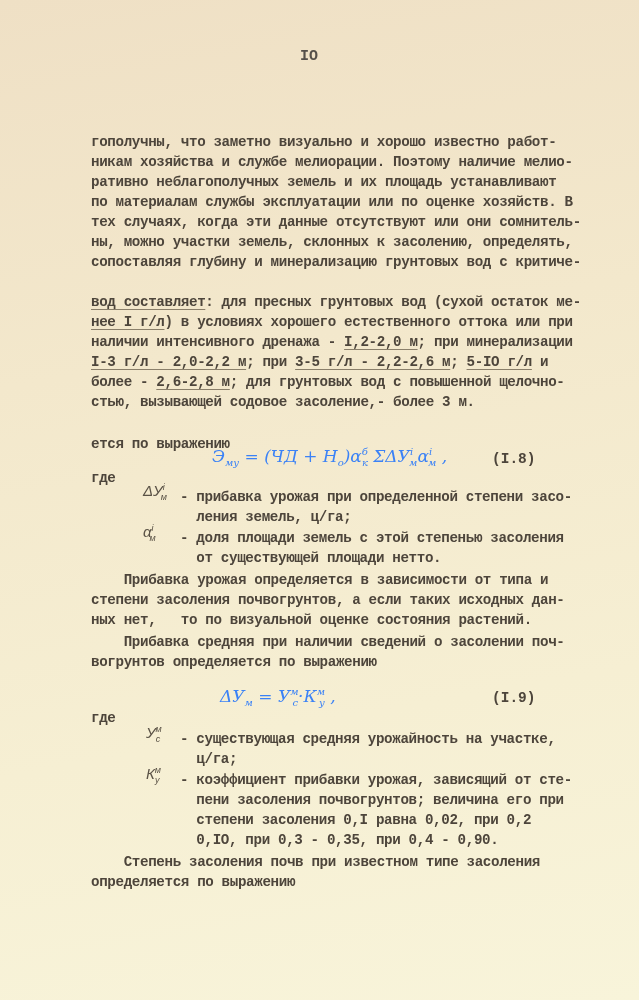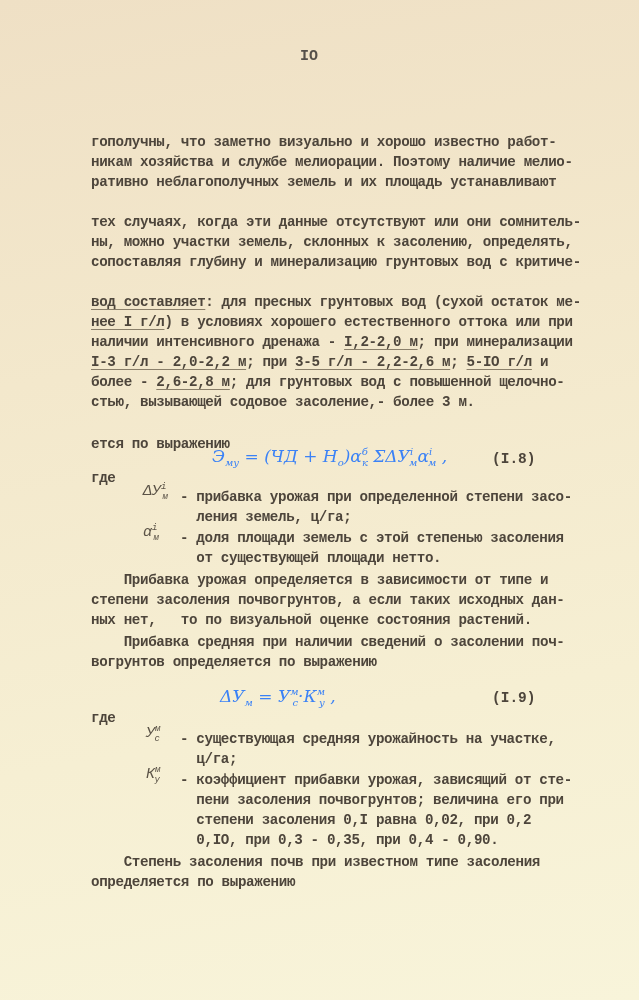--- a/index.html
+++ b/index.html
@@ -17,35 +17,36 @@
   }
   .pagenum { position: absolute; left: 300px; top: 47px; font-size: 15px; letter-spacing: 0; font-weight: bold; color: #55504a; }
   .ul { text-decoration: underline; text-decoration-color: #8a7f6a; text-underline-offset: 3px; }
   .formula {
     position: absolute; white-space: nowrap; font-family: "DejaVu Serif", serif;
     font-style: italic; font-size: 17px; color: #3b82f6; font-weight: normal; letter-spacing: 0;
   }
   .formula sub, .formula sup { font-size: 10px; }
   .eqnum { position: absolute; white-space: pre; font-size: 14.5px; font-weight: bold; color: #4d453b; }
   .sym {
-    position: absolute; white-space: nowrap; font-family: Liberation Mono, monospace;
+    position: absolute; white-space: nowrap; font-family: Liberation Sans, sans-serif;
     font-style: italic; font-size: 15px; color: #5a5246;
   }
   .sym sub, .sym sup { font-size: 9px; }
 </style>
 </head>
 <body>
 
 <div class="page">
 
   <div class="line pagenum">IO</div>
 
   <div class="line" style="left:91px;top:132px">гополучны, что заметно визуально и хорошо известно работ-</div>
   <div class="line" style="left:91px;top:152px">никам хозяйства и службе мелиорации. Поэтому наличие мелио-</div>
   <div class="line" style="left:91px;top:172px">ративно неблагополучных земель и их площадь устанавливают</div>
+  <div class="line" style="left:91px;top:192px">по материалам службы эксплуатации или по оценке хозяйств. В</div>
   <div class="line" style="left:91px;top:212px">тех случаях, когда эти данные отсутствуют или они сомнитель-</div>
   <div class="line" style="left:91px;top:252px">сопоставляя глубину и минерализацию грунтовых вод с критиче-</div>
   <div class="line" style="left:91px;top:232px">ны, можно участки земель, склонных к засолению, определять,</div>
   <div class="line" style="left:91px;top:292px"><span class="ul">вод составляет</span><span>: для пресных грунтовых вод (сухой остаток ме-</span></div>
   <div class="line" style="left:91px;top:312px"><span class="ul">нее I г/л</span><span>) в условиях хорошего естественного оттока или при</span></div>
   <div class="line" style="left:91px;top:332px"><span>наличии интенсивного дренажа - </span><span class="ul">I,2-2,0 м</span><span>; при минерализации</span></div>
   <div class="line" style="left:91px;top:352px"><span class="ul">I-3 г/л - 2,0-2,2 м</span><span>; при </span><span class="ul">3-5 г/л - 2,2-2,6 м</span><span>; </span><span class="ul">5-IO г/л</span><span> и</span></div>
   <div class="line" style="left:91px;top:372px"><span>более - </span><span class="ul">2,6-2,8 м</span><span>; для грунтовых вод с повышенной щелочно-</span></div>
   <div class="line" style="left:91px;top:392px">стью, вызывающей содовое засоление,- более 3 м.</div>
 
@@ -58,21 +59,21 @@
   <div class="line" style="left:91px;top:468px">где</div>
 
   <div class="sym" style="left:143px;top:482px"><span>ΔУ</span><sup>i</sup><sub style="margin-left:-4px">м</sub></div>
   <div class="line" style="left:180px;top:487px">- прибавка урожая при определенной степени засо-</div>
   <div class="line" style="left:180px;top:507px">  ления земель, ц/га;</div>
 
   <div class="sym" style="left:143px;top:523px"><span>α</span><sup>i</sup><sub style="margin-left:-4px">м</sub></div>
   <div class="line" style="left:180px;top:528px">- доля площади земель с этой степенью засоления</div>
   <div class="line" style="left:180px;top:548px">  от существующей площади нетто.</div>
 
-  <div class="line" style="left:91px;top:570px">    Прибавка урожая определяется в зависимости от типе и</div>
+  <div class="line" style="left:91px;top:570px">    Прибавка урожая определяется в зависимости от типа и</div>
   <div class="line" style="left:91px;top:590px">степени засоления почвогрунтов, а если таких исходных дан-</div>
   <div class="line" style="left:91px;top:610px">ных нет,   то по визуальной оценке состояния растений.</div>
   <div class="line" style="left:91px;top:632px">    Прибавка средняя при наличии сведений о засолении поч-</div>
   <div class="line" style="left:91px;top:652px">вогрунтов определяется по выражению</div>
 
   <div class="formula" style="left:220px;top:686px">
     <span>ΔУ</span><sub>м</sub><span> = У</span><sup>м</sup><sub style="margin-left:-6px">с</sub><span>·К</span><sup>м</sup><sub style="margin-left:-6px">у</sub><span>  ,</span>
   </div>
   <div class="eqnum" style="left:492px;top:690px">(I.9)</div>
   <div class="line" style="left:91px;top:708px">где</div>

